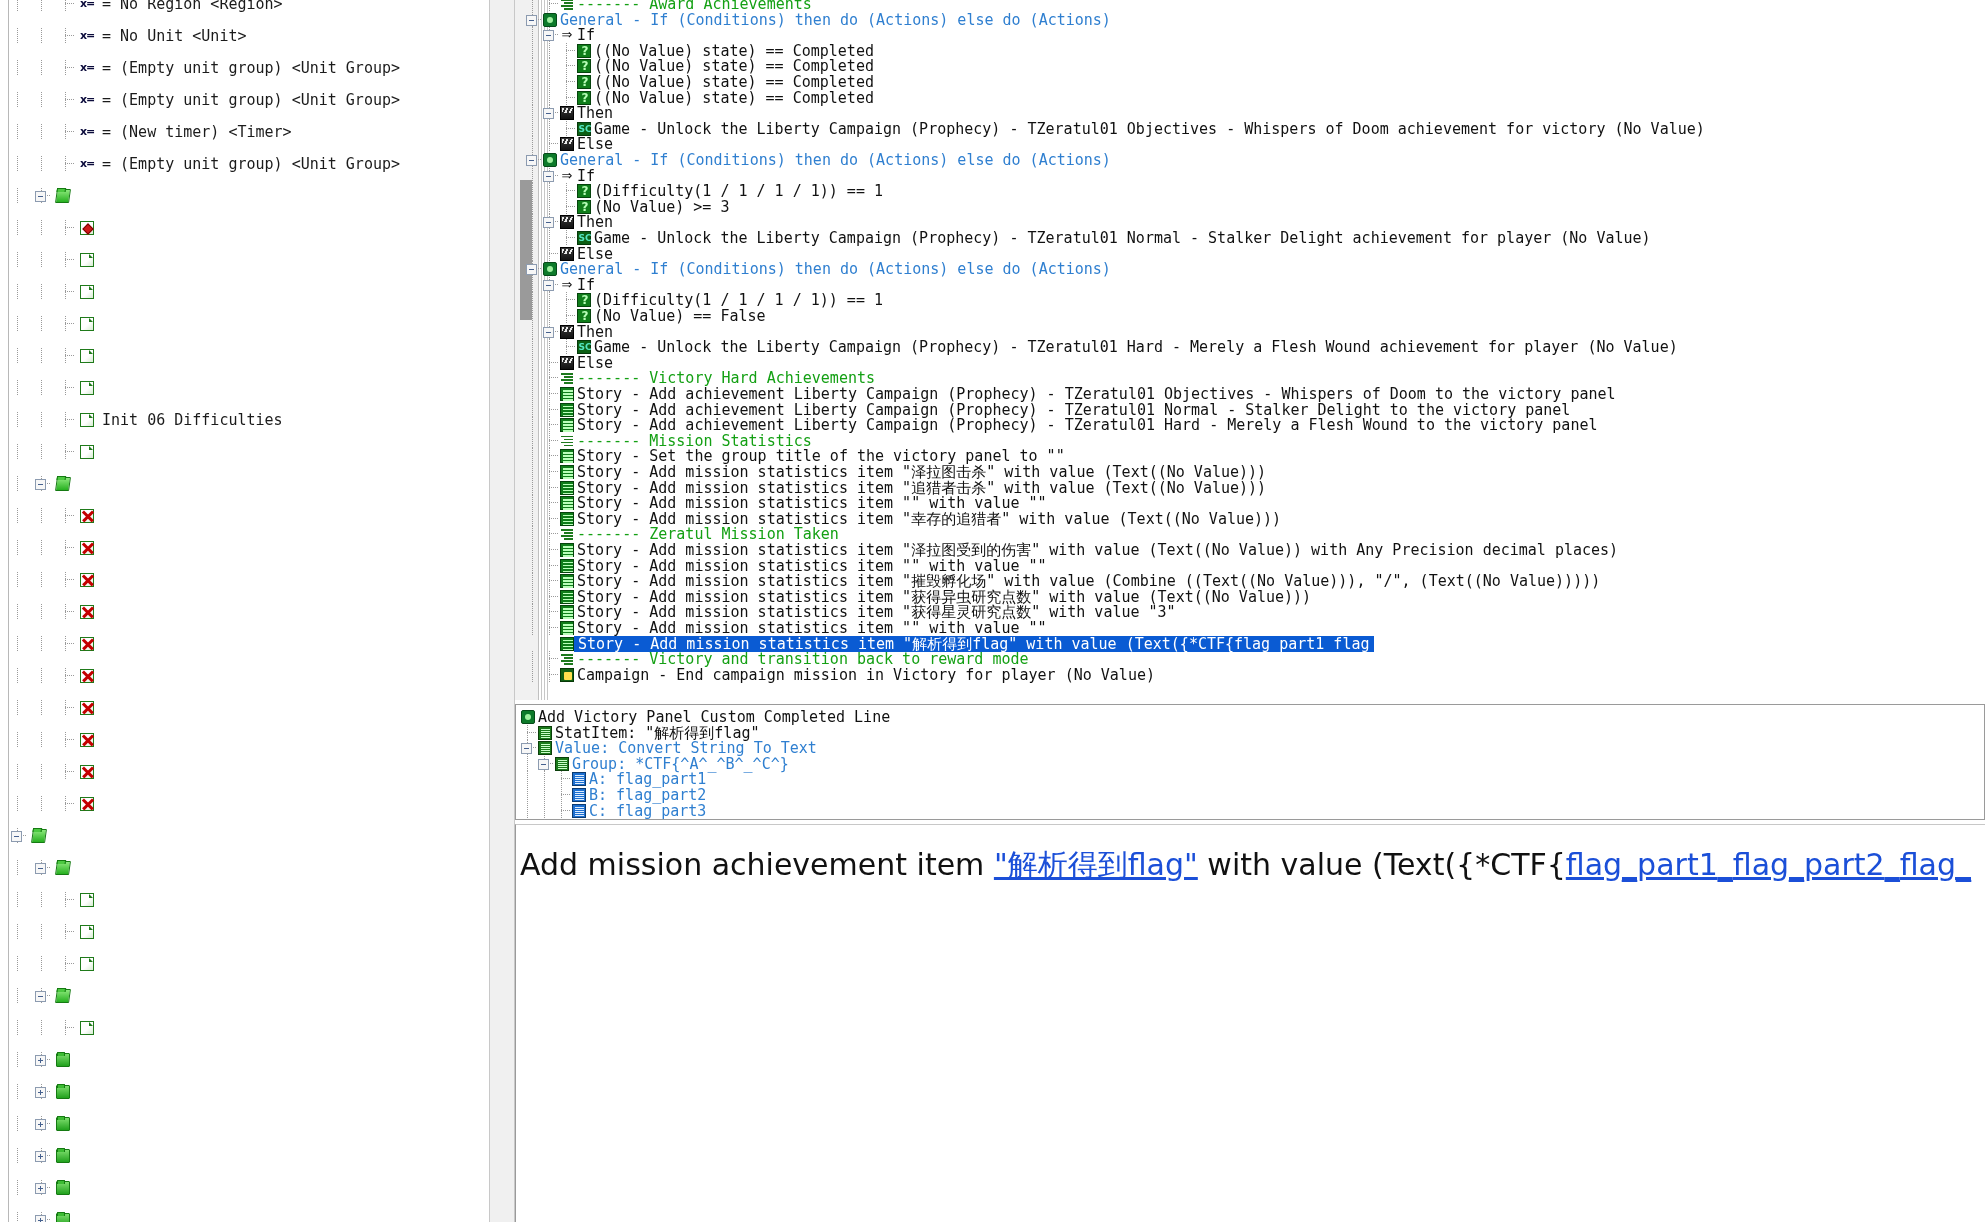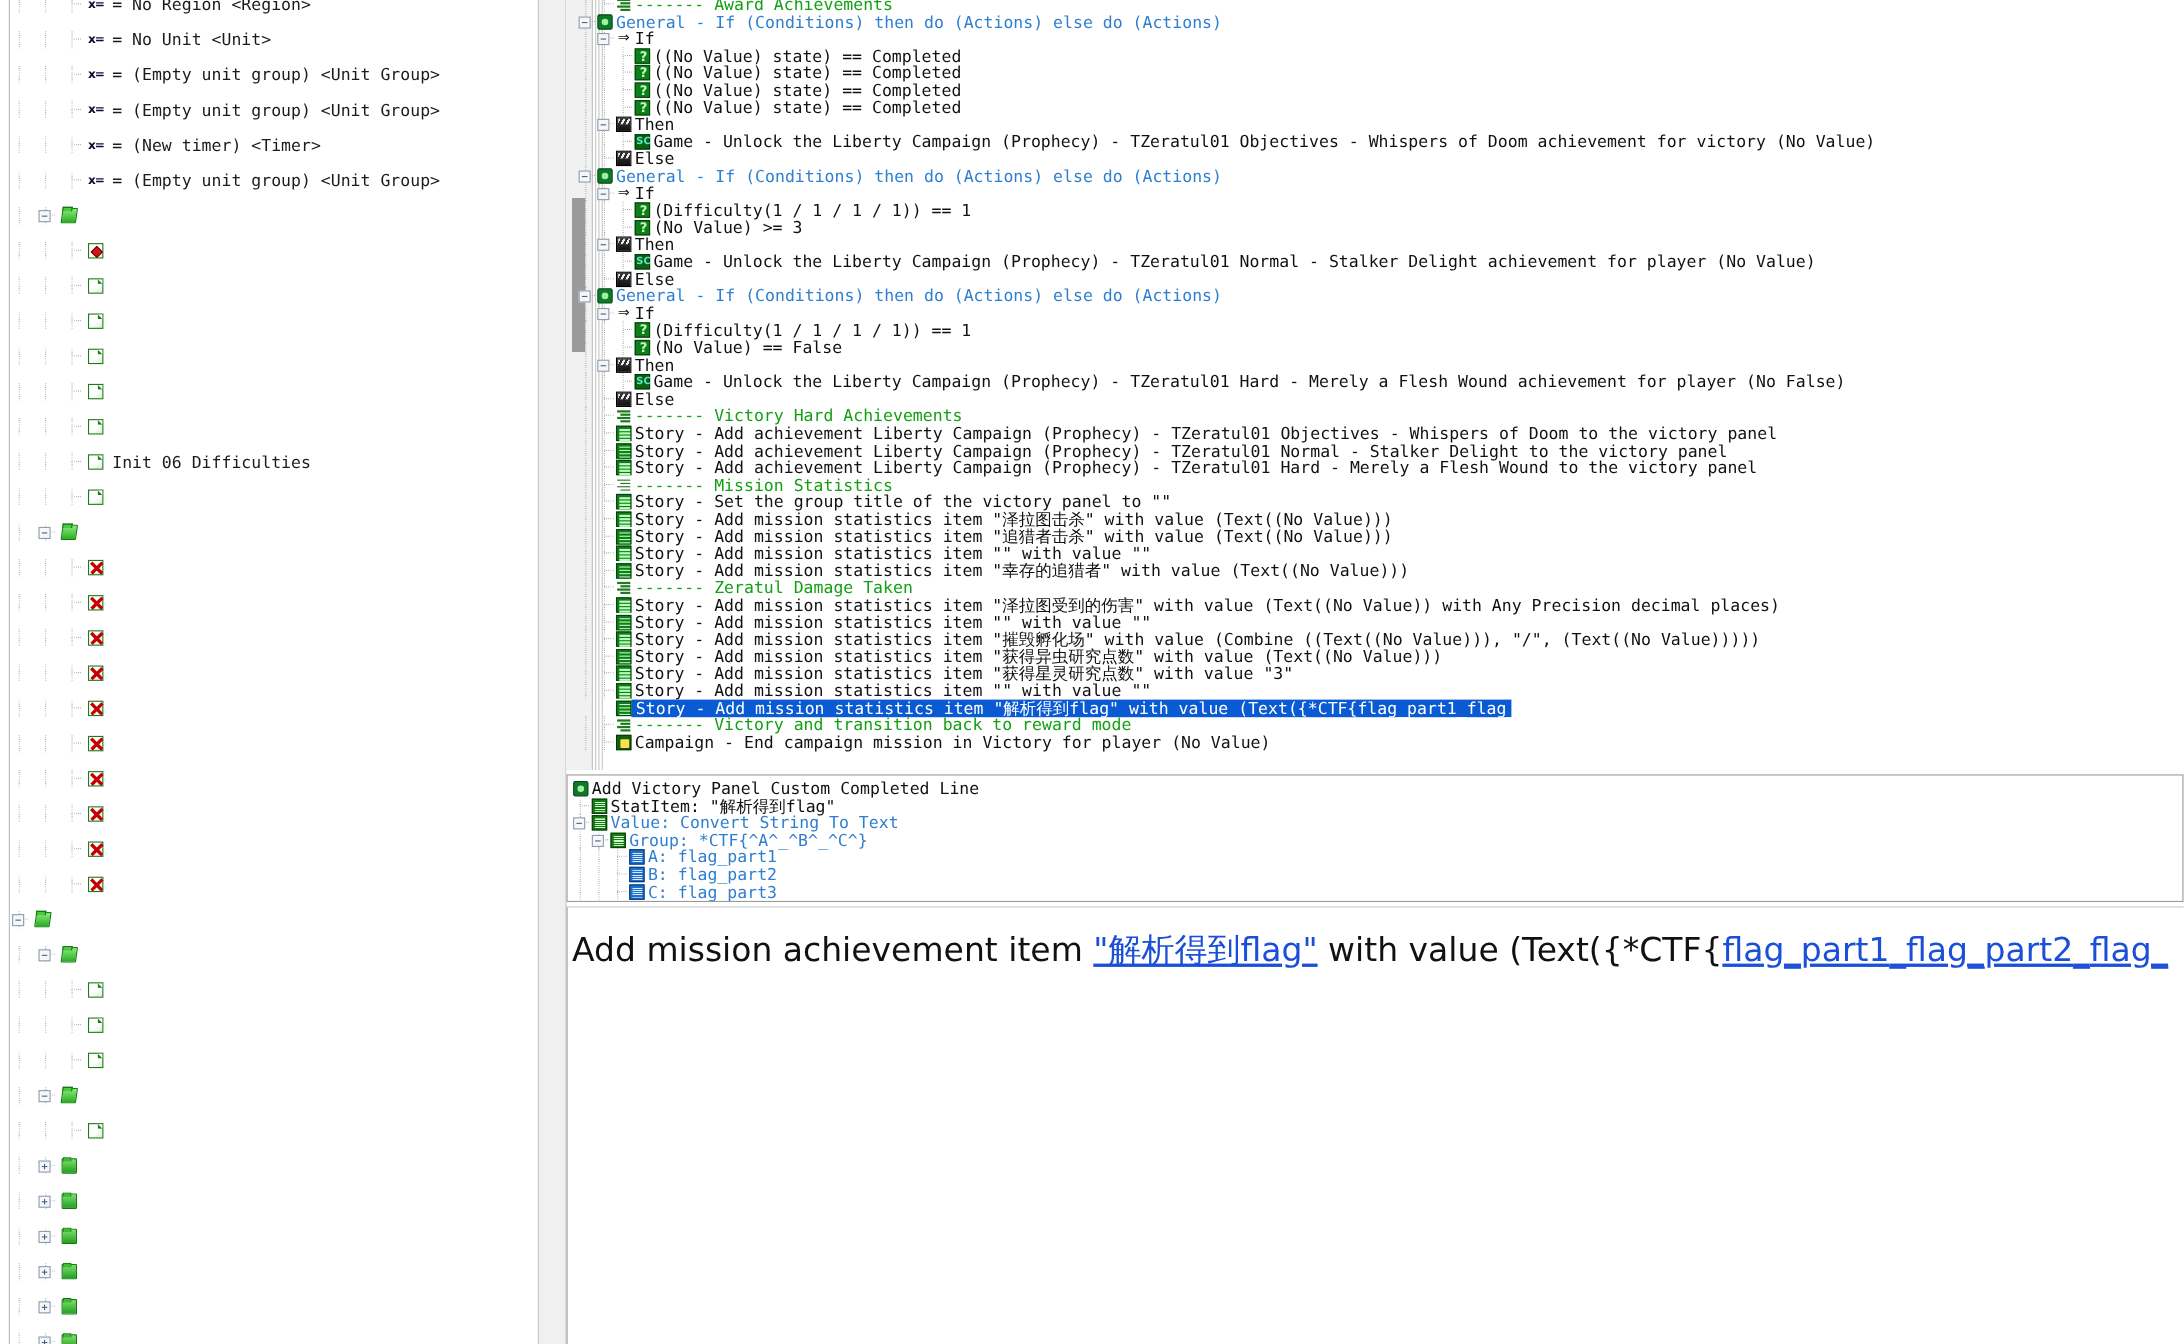--- a/index.html
+++ b/index.html
@@ -771,21 +771,21 @@
           <div class="cpm" style="left: 28px;"></div>
           <div class="ic ic-then" style="left: 45px;"></div>
           <div class="txt c-black" style="left: 62px;">Then</div>
         </div>
         <div class="crow" style="top: 339.2px;">
           <div class="cguide" style="left: 17px;"></div>
           <div class="cguide" style="left: 34px;"></div>
           <div class="cguide" style="left: 51px;"></div>
           <div class="celbow" style="left: 51px; width: 10px;"></div>
           <div class="ic ic-sc" style="left: 62px;"></div>
-          <div class="txt c-black" style="left: 79px;">Game - Unlock the Liberty Campaign (Prophecy) - TZeratul01 Hard - Merely a Flesh Wound achievement for player (No False)</div>
+          <div class="txt c-black" style="left: 79px;">Game - Unlock the Liberty Campaign (Prophecy) - TZeratul01 Hard - Merely a Flesh Wound achievement for player (No Value)</div>
         </div>
         <div class="crow" style="top: 354.8px;">
           <div class="cguide" style="left: 17px;"></div>
           <div class="cguide" style="left: 34px;"></div>
           <div class="celbow" style="left: 34px; width: 10px;"></div>
           <div class="ic ic-then" style="left: 45px;"></div>
           <div class="txt c-black" style="left: 62px;">Else</div>
         </div>
         <div class="crow" style="top: 370.4px;">
           <div class="cguide" style="left: 17px;"></div>
@@ -910,21 +910,21 @@
         <div class="crow" style="top: 526.4px;">
           <div class="cguide" style="left: 17px;"></div>
           <div class="cguide" style="left: 34px;"></div>
           <div class="celbow" style="left: 34px; width: 10px;"></div>
           <div class="ic ic-comment" style="left: 45px;">
             <div class="l l1"></div>
             <div class="l l2"></div>
             <div class="l l3"></div>
             <div class="l l4"></div>
           </div>
-          <div class="txt c-green" style="left: 62px;">------- Zeratul Damage Taken</div>
+          <div class="txt c-green" style="left: 62px;">------- Zeratul Mission Taken</div>
         </div>
         <div class="crow" style="top: 542px;">
           <div class="cguide" style="left: 17px;"></div>
           <div class="cguide" style="left: 34px;"></div>
           <div class="celbow" style="left: 34px; width: 10px;"></div>
           <div class="ic ic-act" style="left: 45px;">
             <div class="l l1"></div>
             <div class="l l2"></div>
             <div class="l l3"></div>
             <div class="l l4"></div>

